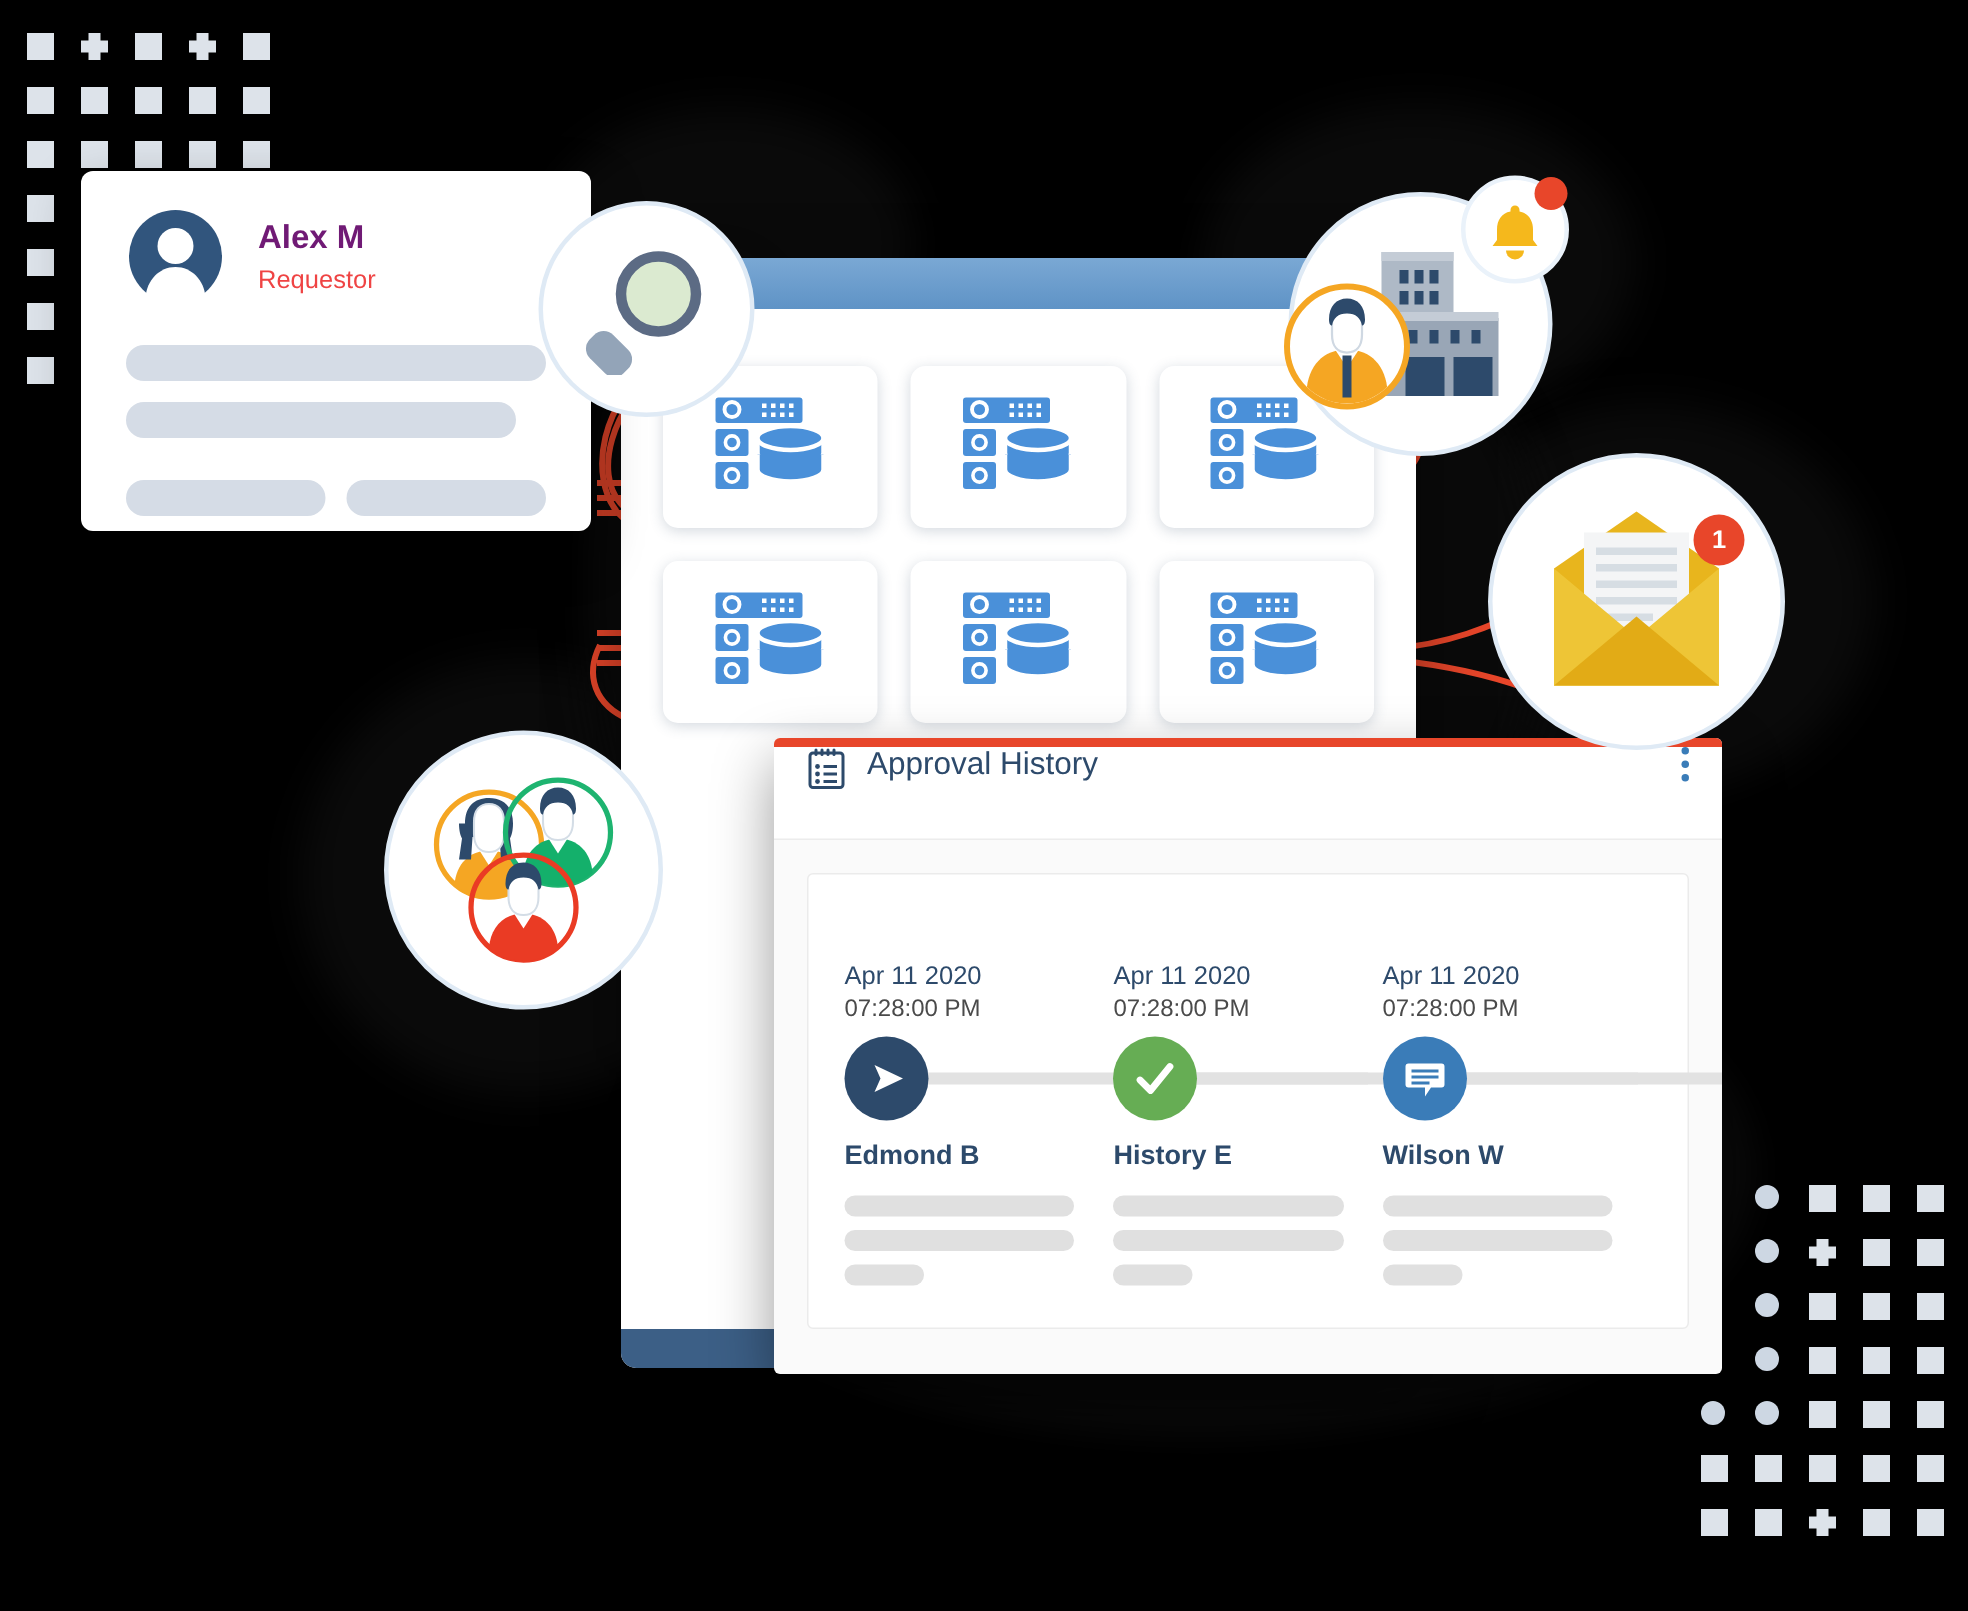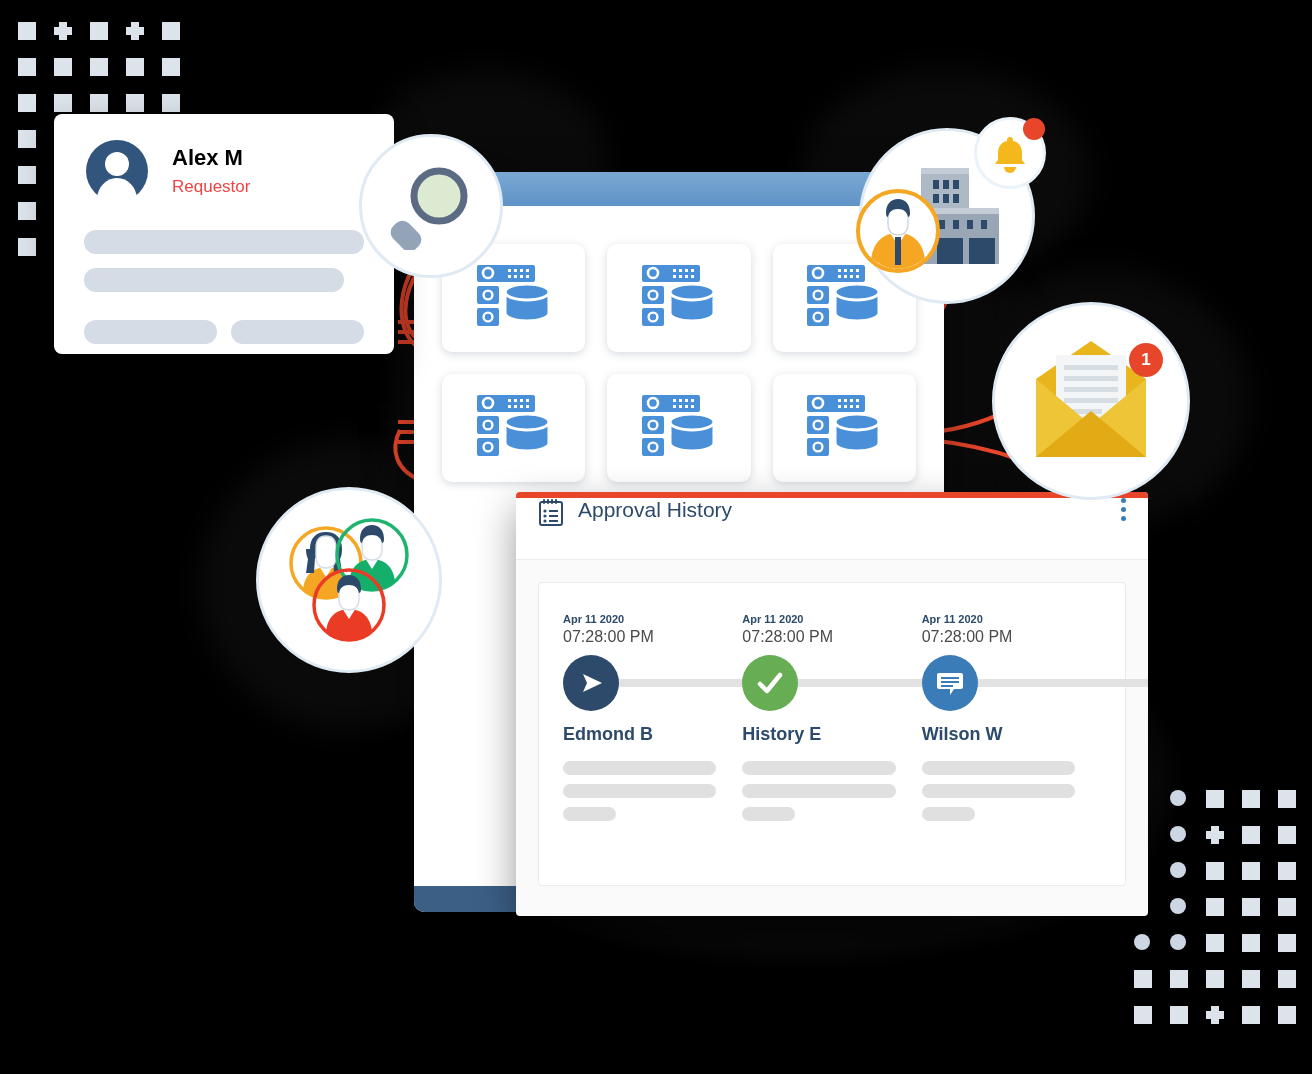--- a/index.html
+++ b/index.html
@@ -55,21 +55,21 @@
                 pointer-events: none; }
 
   
   #requestor-card {
     position: absolute; left: 54px; top: 114px; width: 340px; height: 240px;
     background: #fff; border-radius: 8px;
     box-shadow: 0 14px 34px rgba(0,0,0,.38);
     padding: 24px 30px;
   }
   #requestor-top { display: flex; align-items: center; gap: 22px; }
-  #requestor-name { font-size: 22px; font-weight: bold; color: #000000; }
+  #requestor-name { font-size: 22px; font-weight: bold; color: #701a75; }
   #requestor-role { font-size: 17px; color: #ef4444; margin-top: 6px; }
   .ph-bar { background: #d5dce6; border-radius: 20px; height: 24px; }
   #requestor-bars { margin-top: 26px; display: flex; flex-direction: column; gap: 14px; }
   #requestor-bars-split { display: flex; gap: 14px; margin-top: 14px; }
 
   
   #approval-panel {
     position: absolute; left: 516px; top: 492px; width: 632px; height: 424px;
     background: #fafafa; border-radius: 4px;
     box-shadow: 0 16px 40px rgba(0,0,0,.40);
@@ -81,21 +81,21 @@
     padding: 0 22px; border-bottom: 1px solid #ececec;
   }
   #approval-title { font-size: 21px; color: #2d4a6b; margin-left: 14px; flex: 1; }
   #kebab { display: flex; flex-direction: column; gap: 4px; cursor: pointer; }
   #kebab i { width: 5px; height: 5px; border-radius: 50%; background: #3a7cb8; display: block; }
   #approval-body {
     margin: 22px; background: #fff; border: 1px solid #ebebeb; border-radius: 4px;
     height: 304px; padding: 30px 24px; position: relative;
   }
   #timeline { display: grid; grid-template-columns: repeat(3, 1fr); position: relative; }
-  .tl-date { font-size: 11px; color: #2d4a6b; font-weight: bold; }
+  .tl-date { font-size: 17px; color: #2d4a6b; font-weight: normal; margin-top: 28px; }
   .tl-time { font-size: 16px; color: #4a4a4a; margin-top: 3px; }
   .tl-node-row { height: 74px; display: flex; align-items: center; position: relative; }
   .tl-node {
     width: 56px; height: 56px; border-radius: 50%; flex: none;
     display: flex; align-items: center; justify-content: center; position: relative; z-index: 2;
   }
   .tl-line {
     position: absolute; left: 28px; right: -170px; top: 50%; height: 8px;
     background: #e2e2e2; transform: translateY(-50%); z-index: 1;
   }

